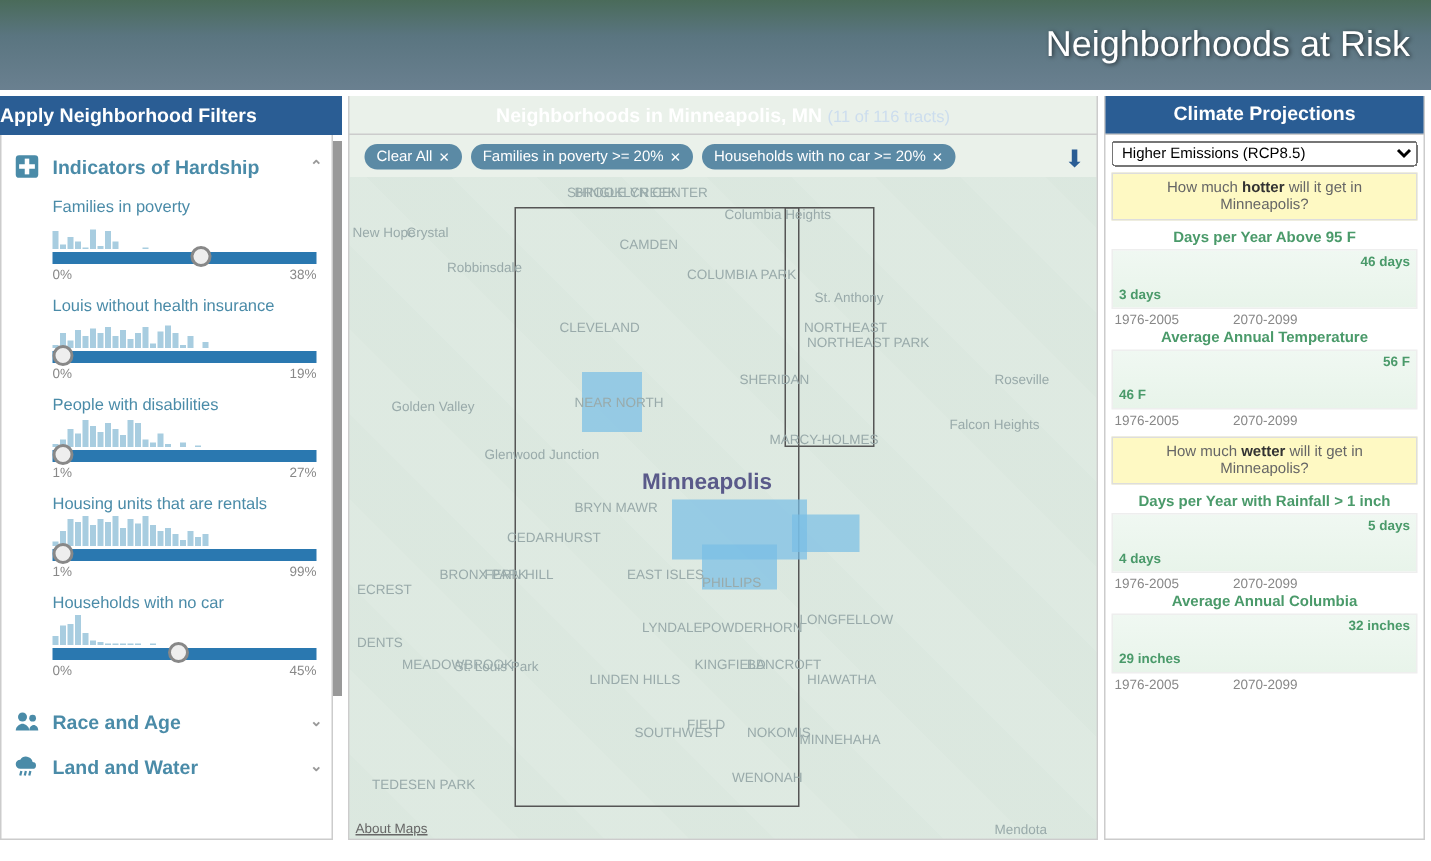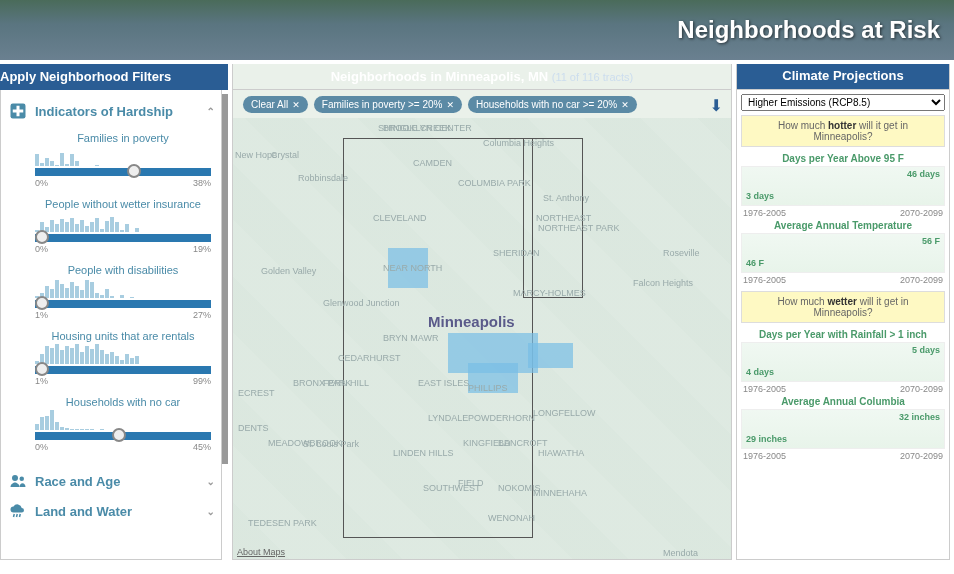--- a/index.html
+++ b/index.html
@@ -1,27 +1,27 @@
 <!DOCTYPE html>
 <html><head>
 <meta charset="utf-8">
 <style>
   * { box-sizing: border-box; margin: 0; padding: 0; }
   body { font-family: Arial, Helvetica, sans-serif; font-size: 12px; color: #333; width: 954px; height: 574px; overflow: hidden; background: #fff; }
   .banner { height: 60px; background: linear-gradient(180deg,#4a6b5a 0%,#5a7580 40%,#6a8090 100%); position: relative; display:flex; align-items:center; justify-content:flex-end; padding-right:14px;}
-  .banner-title { color:#fff; font-size:24px; font-weight:bold; text-shadow:1px 1px 3px rgba(0,0,0,0.6);}
+  .banner-title { color:#fff; font-size:24px; font-weight:normal; text-shadow:1px 1px 3px rgba(0,0,0,0.6);}
   .headers { display:flex; gap:4px; margin-top:4px;}
   .hdr { background:#2a5d94; color:#fff; font-weight:bold; text-align:center; padding:5px 0; font-size:13px;}
   .hdr.left { width:228px;}
   .hdr.mid { width:500px;}
   .hdr.right{ width:214px;}
   .hdr.mid .sub { font-weight:normal; font-size:11px; color:#cde; }
   .content { display:flex; gap:4px; height:470px;}
   .left { width:228px; display:flex; }
-  .left-inner { flex:1; padding:6px 4px 4px 4px; overflow:hidden; border:1px solid #ccc; border-top:none;text-align:center;}
+  .left-inner { flex:1; padding:6px 4px 4px 4px; overflow:hidden; border:1px solid #ccc; border-top:none;}
   .scrollbar { width:6px; background:#999; height:370px; margin-top:4px;}
   .section-row { display:flex; align-items:center; gap:6px; padding:4px 2px; color:#4a8ba8; font-size:13px; font-weight:bold; cursor:pointer;}
   .icon-box { width:22px; height:22px; display:flex; align-items:center; justify-content:center; color:#4a8ba8; font-size:14px;}
   .chev { margin-left:auto; color:#999; font-size:10px;}
   .ind { padding:2px 6px 4px 30px;}
   .ind-label { font-size:11px; color:#4a8ba8; margin-top:4px;}
   .hist { height:22px; position:relative; margin-top:2px;}
   .hist-bars { display:flex; align-items:flex-end; gap:1px; height:20px;}
   .bar { width:4px; background:#a8cde0;}
   .slider { height:8px; background:#2a78b0; position:relative; margin-top:0px;}
@@ -42,21 +42,21 @@
   .tract { position:absolute; background:rgba(120,190,230,0.7);}
   .boundary { position:absolute; border:1.5px solid #555; background:transparent;}
   .maplink { position:absolute; bottom:2px; left:4px; font-size:9px; color:#666; text-decoration:underline; cursor:pointer;}
   .right { width:214px; border:1px solid #ccc; border-top:none; padding:4px; display:flex; flex-direction:column; gap:4px;}
   .dropdown { width:100%; font-size:10px; padding:1px 2px;}
   .q-box { border:1px solid #ddd; background:#fef9c3; padding:4px 6px; font-size:10px; color:#666; text-align:center;}
   .q-box b { color:#333;}
   .proj-title { color:#4a9a6a; font-size:10px; font-weight:bold; text-align:center; margin-top:2px;}
   .proj-chart { height:40px; position:relative; background:linear-gradient(180deg,#f0f8f2,#e8f4ea); margin:2px 0; border:1px solid #eee;}
   .proj-val { position:absolute; font-size:9px; color:#4a9a6a; font-weight:bold;}
-  .proj-range { display:flex; justify-content:space-between; font-size:9px; color:#888; padding:0 2px; margin-bottom:2px;}
+  .proj-range { display:flex; justify-content:flex-start; font-size:9px; color:#888; padding:0 2px; margin-bottom:2px;gap:36px;}
   .people-icon svg, .plus-icon svg, .rain-icon svg { width:18px; height:18px; fill:#4a8ba8;}
 </style>
 </head>
 <body>
 
 <div class="banner">
   <div class="banner-title">Neighborhoods at Risk</div>
 </div>
 
 <div class="headers">
@@ -113,21 +113,21 @@
             </div>
             <div class="slider">
               <div class="thumb" style="left: 52%;"></div>
             </div>
             <div class="range-labels">
               <span>0%</span>
               <span>38%</span>
             </div>
           </div>
           <div class="ind">
-            <div class="ind-label">People without wetter insurance</div>
+            <div class="ind-label">Louis without health insurance</div>
             <div class="hist">
               <div class="hist-bars">
                 <div class="bar" style="height: 2px;"></div>
                 <div class="bar" style="height: 10px;"></div>
                 <div class="bar" style="height: 5px;"></div>
                 <div class="bar" style="height: 12px;"></div>
                 <div class="bar" style="height: 8px;"></div>
                 <div class="bar" style="height: 13px;"></div>
                 <div class="bar" style="height: 10px;"></div>
                 <div class="bar" style="height: 14px;"></div>

